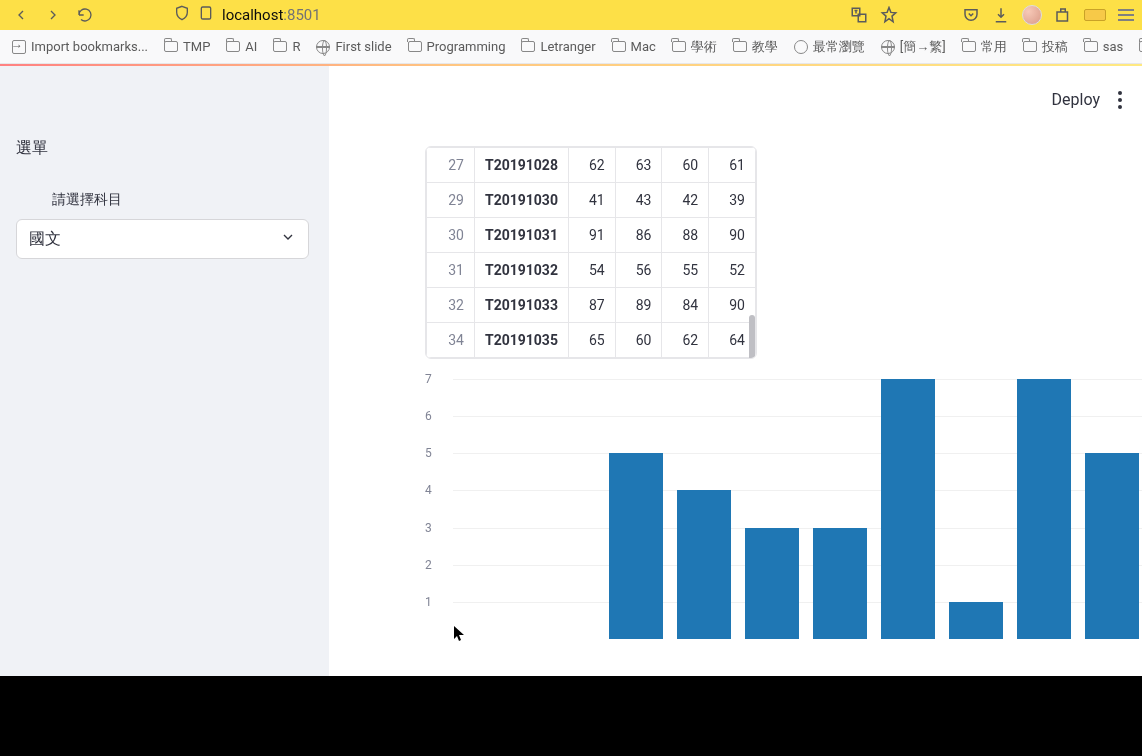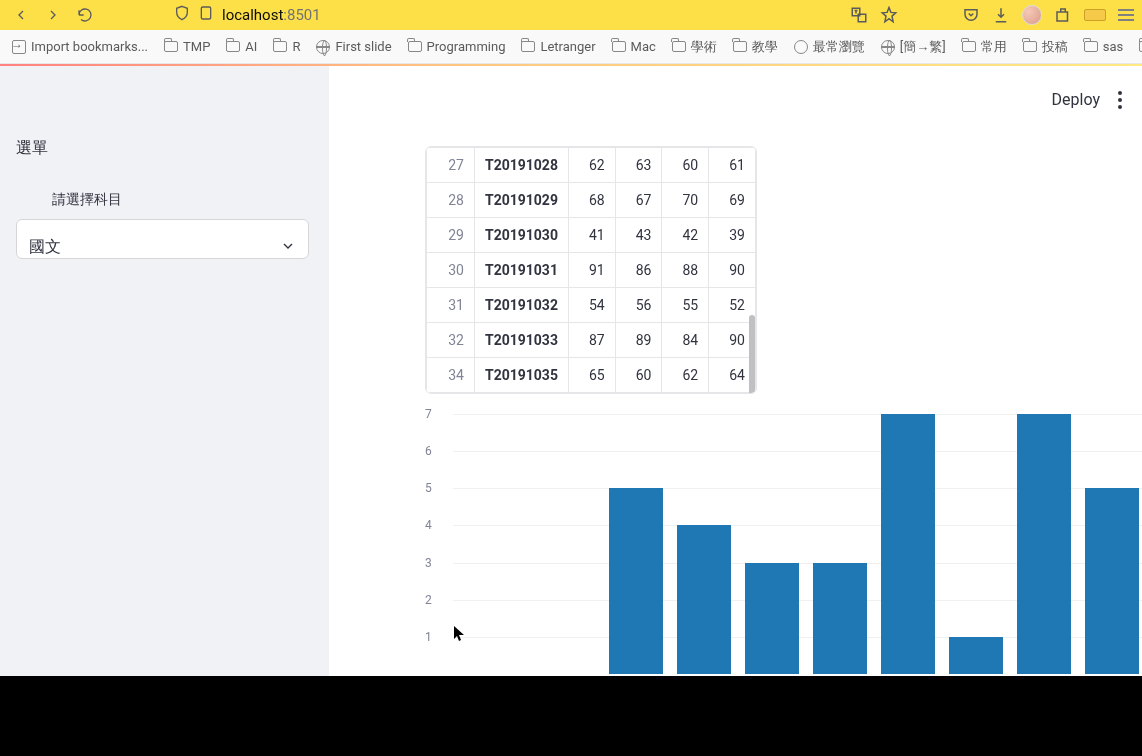--- a/index.html
+++ b/index.html
@@ -37,21 +37,21 @@
   .gradient-line { height: 2px; background: linear-gradient(90deg, #ff4b4b 0%, #ffae4b 40%, #ffe04b 100%); opacity:.7; }
 
   
   .app { display: flex; height: calc(100% - 30px - 34px - 2px - 80px); }
   .blackbar { height: 80px; background: #000; }
 
   
   .sidebar { width: 329px; background: #f0f2f6; padding: 72px 20px 20px 16px; }
   .sb-title { font-size: 16px; font-weight: 400; color: #31333f; margin-bottom: 32px; }
   .sb-label { font-size: 14px; color: #31333f; margin-bottom: 10px; padding-left: 36px; }
-  .select { background: #fff; border: 1px solid #d6d6d9; border-radius: 6px; height: 40px; display: flex; align-items: flex-end; justify-content: space-between; padding: 0 12px; font-size: 16px; color: #31333f; }
+  .select { background: #fff; border: 1px solid #d6d6d9; border-radius: 6px; height: 40px; display: flex; align-items: center; justify-content: space-between; padding: 0 12px; font-size: 16px; color: #31333f; }
   .select .chev svg { width:16px; height:16px; stroke:#31333f; fill:none; stroke-width:2; }
 
   
   .main { flex: 1; position: relative; padding: 0 24px 0 96px; overflow: hidden; }
   .topbar { position: absolute; top: 24px; right: 20px; display: flex; align-items: center; gap: 18px; }
   .deploy { font-size: 16px; color: #31333f; }
   .dots { display:flex; flex-direction:column; gap:3px; }
   .dots div { width:4px; height:4px; background:#31333f; border-radius:50%; }
 
   
@@ -225,28 +225,20 @@
     <div class="table-wrap">
       <table id="data-table">
           <tbody>
             <tr>
               <td>27</td>
               <td>T20191028</td>
               <td>62</td>
               <td>63</td>
               <td>60</td>
               <td>61</td>
-            </tr>
-            <tr>
-              <td>28</td>
-              <td>T20191029</td>
-              <td>68</td>
-              <td>67</td>
-              <td>70</td>
-              <td>69</td>
             </tr>
             <tr>
               <td>29</td>
               <td>T20191030</td>
               <td>41</td>
               <td>43</td>
               <td>42</td>
               <td>39</td>
             </tr>
             <tr>

